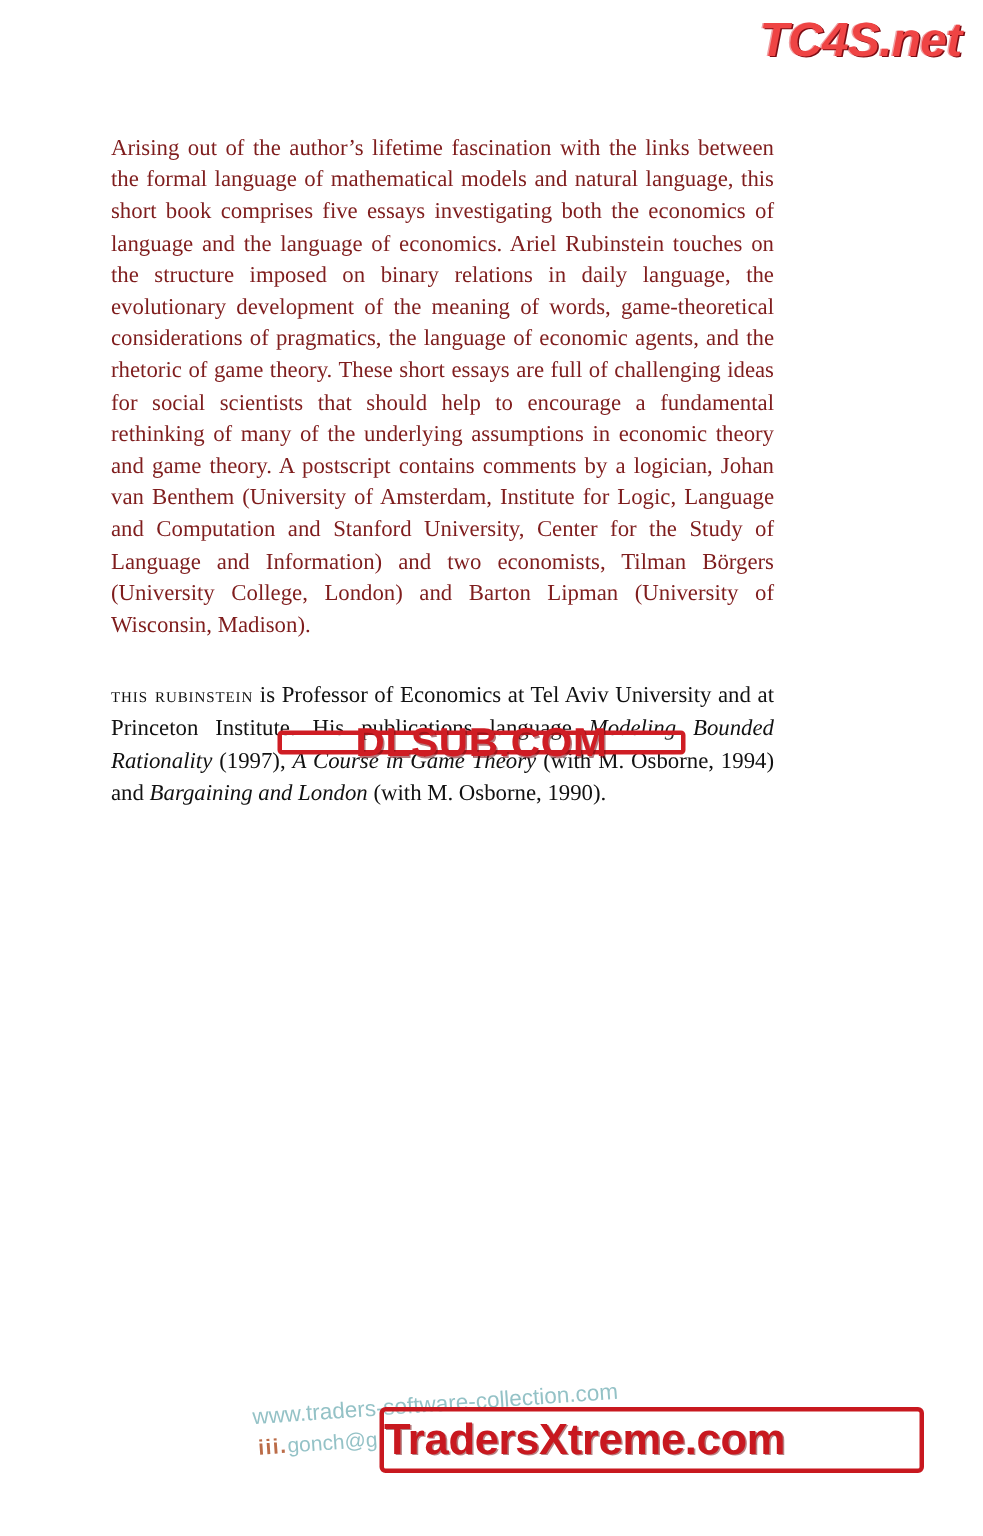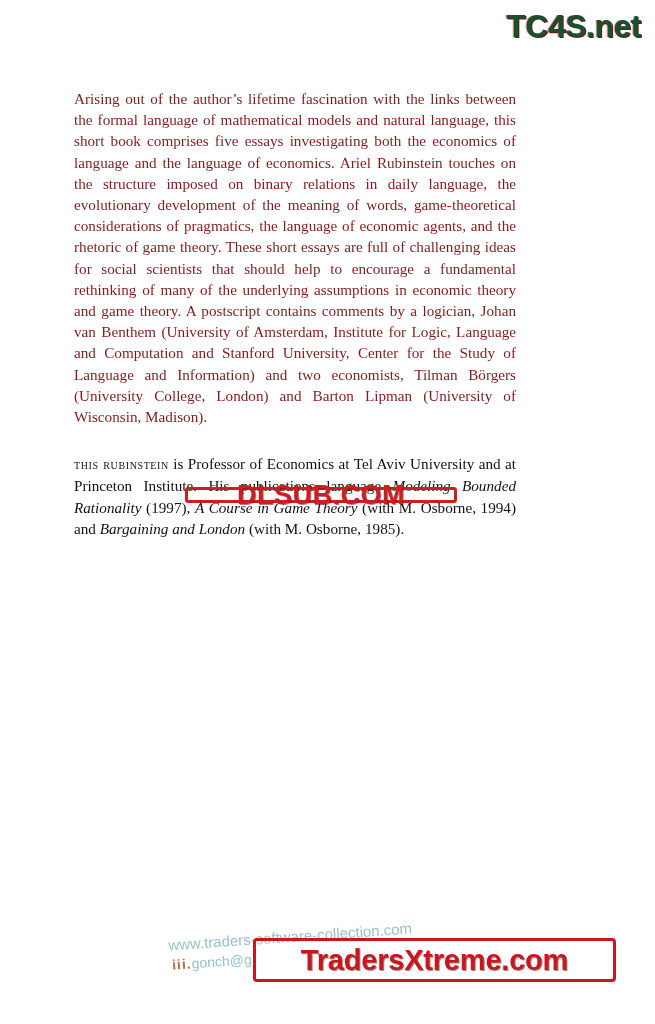--- a/index.html
+++ b/index.html
@@ -22,24 +22,25 @@
 
   
   .tc4s-watermark {
     position: absolute;
     top: 8px;
     right: 14px;
     font-family: "Liberation Sans", sans-serif;
     font-weight: bold;
     font-size: 32px;
     letter-spacing: -0.5px;
-    color: #14532d;
+    color: #ef4444;
     text-shadow:
       1px 1px 0 #7d0d14,
       -1px 0 0 #f0a0a4;
+    font-style: italic;
   }
 
   
   .text-block {
     position: absolute;
     left: 74px;
     top: 88px;
     width: 442px;
   }
 
@@ -136,21 +137,21 @@
   .tx-stamp {
     position: absolute;
     left: 253px;
     top: 24px;
     width: 363px;
     height: 44px;
     border: 3px solid #c8181f;
     border-radius: 4px;
     display: flex;
     align-items: center;
-    justify-content: center;
+    justify-content: flex-start;
     box-sizing: border-box;
     background: rgba(255,255,255,0.15);
   }
   .tx-stamp span {
     font-family: "Liberation Sans", sans-serif;
     font-weight: bold;
     font-size: 29px;
     color: #c8181f;
     letter-spacing: -0.2px;
     text-shadow: 1px 1px 0 rgba(110,8,12,0.5);
@@ -162,21 +163,21 @@
 <div class="page">
 
   <div class="tc4s-watermark">TC4S.net</div>
 
   <div class="text-block">
 
     <p class="blurb">Arising out of the author’s lifetime fascination with the links between the formal language of mathematical models and natural language, this short book comprises five essays investigating both the economics of language and the language of economics. Ariel Rubinstein touches on the structure imposed on binary relations in daily language, the evolutionary development of the meaning of words, game-theoretical considerations of pragmatics, the language of economic agents, and the rhetoric of game theory. These short essays are full of challenging ideas for social scientists that should help to encourage a fundamental rethinking of many of the underlying assumptions in economic theory and game theory. A postscript contains comments by a logician, Johan van Benthem (University of Amsterdam, Institute for Logic, Language and Computation and Stanford University, Center for the Study of Language and Information) and two economists, Tilman Börgers (University College, London) and Barton Lipman (University of Wisconsin, Madison).</p>
 
     <p class="bio">
       <span class="smallcaps">this rubinstein</span><span> is Professor of Economics at Tel Aviv University and </span><span>at Princeton Institute. His publications</span>
-      <span>language </span><em>Modeling Bounded Rationality</em><span> (1997), </span><em>A Course in Game Theory</em><span> (with M. Osborne, 1994) and </span><em>Bargaining and London</em><span> (with M. Osborne, 1985).</span>
+      <span>language </span><em>Modeling Bounded Rationality</em><span> (1997), </span><em>A Course in Game Theory</em><span> (with M. Osborne, 1994) and </span><em>Bargaining and London</em><span> (with M. Osborne, 1990).</span>
     </p>
   </div>
 
   <div class="dlsub-stamp">
     <span>DLSUB.COM</span>
   </div>
 
   <div class="bottom-zone">
     <div class="tradersoft-wm">www.traders-software-collection.com</div>
 

